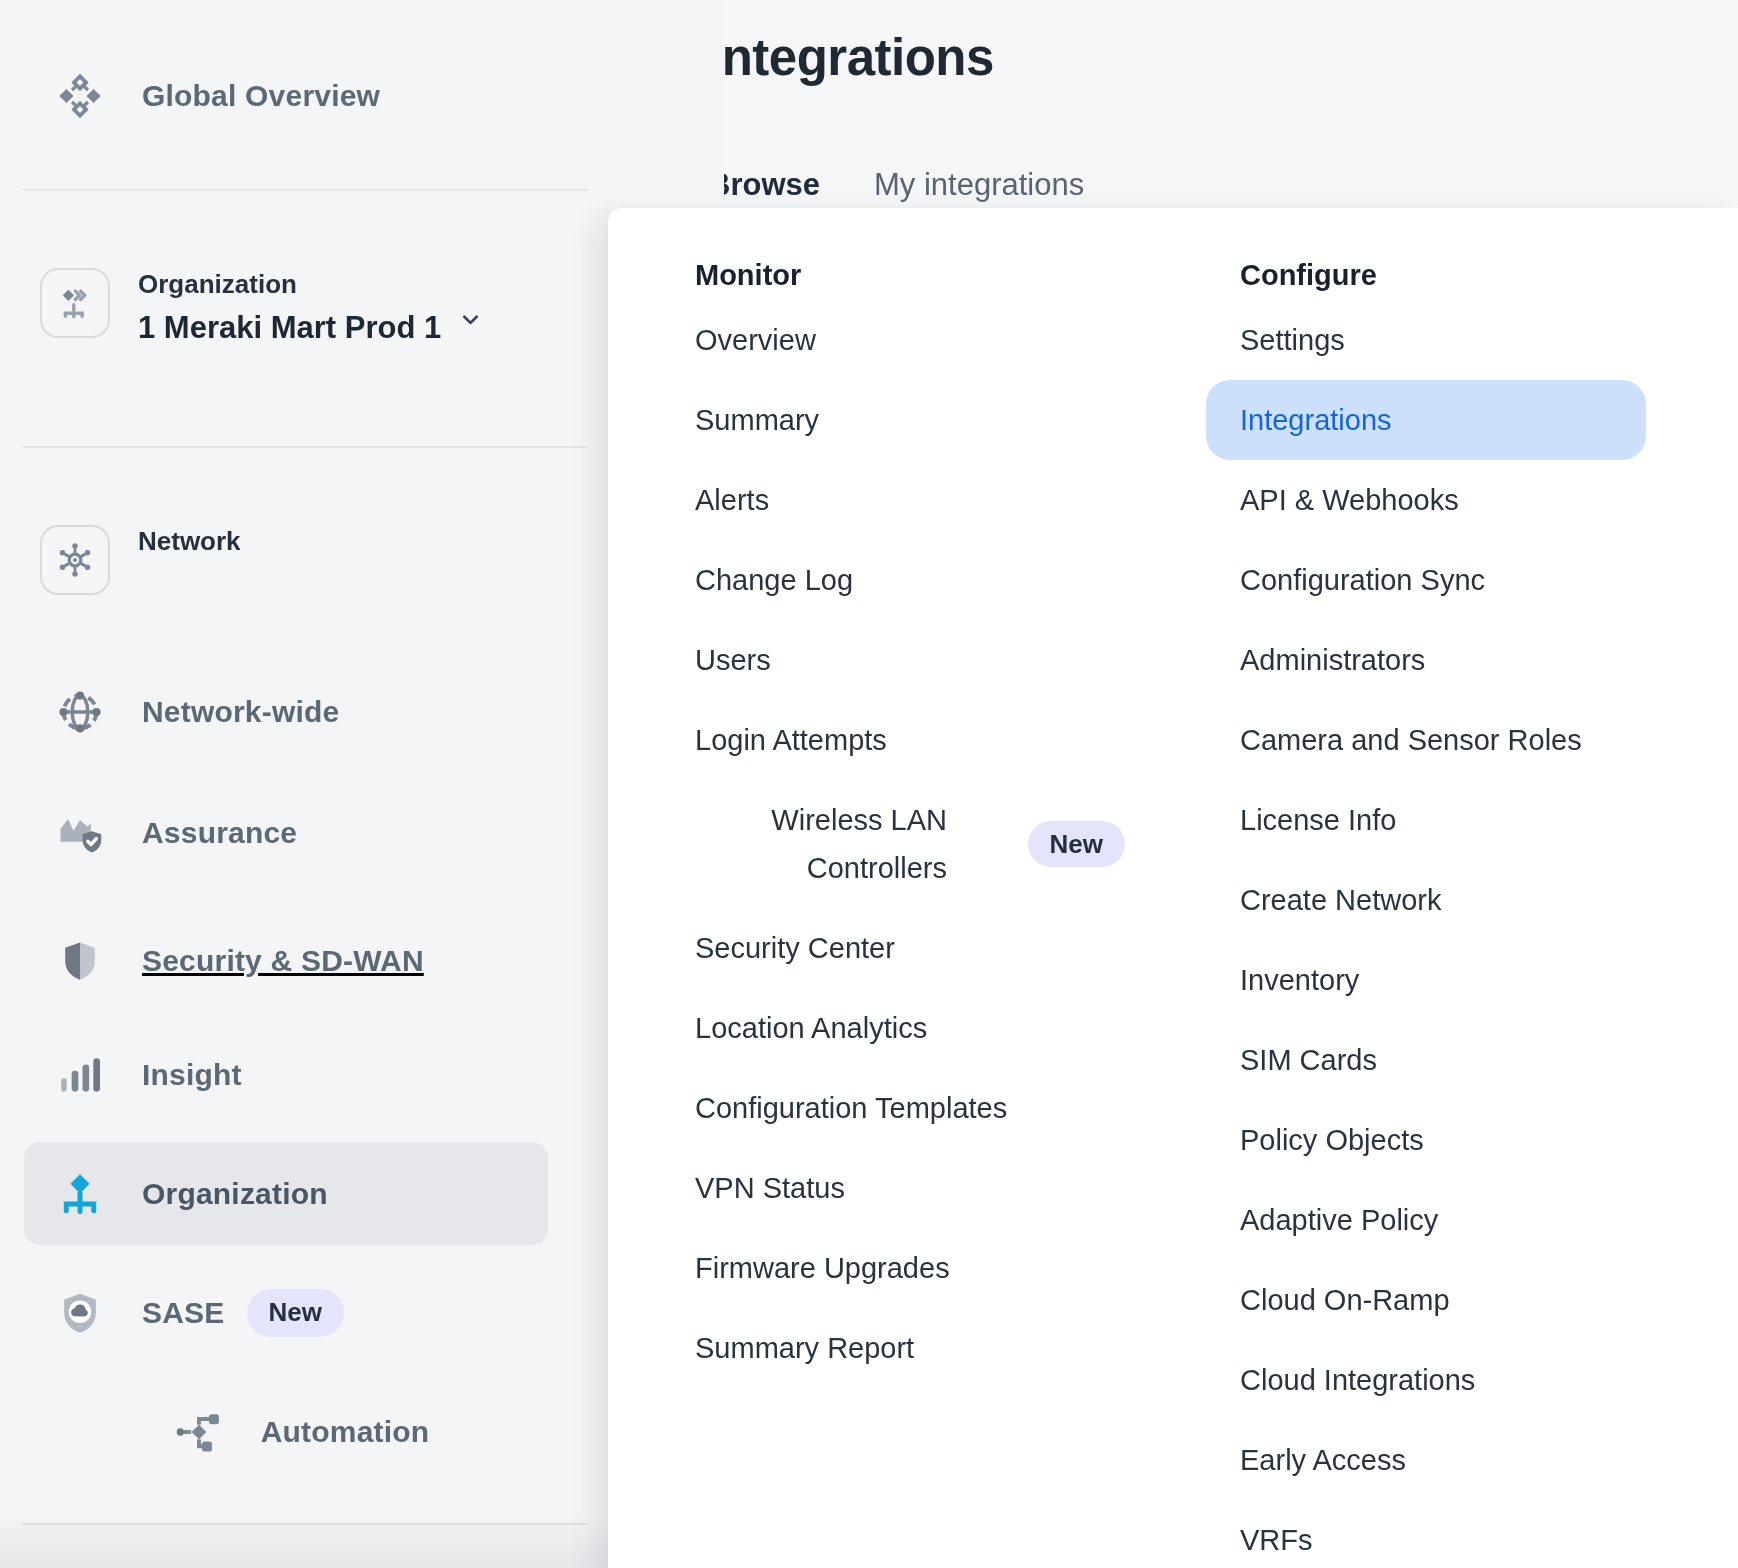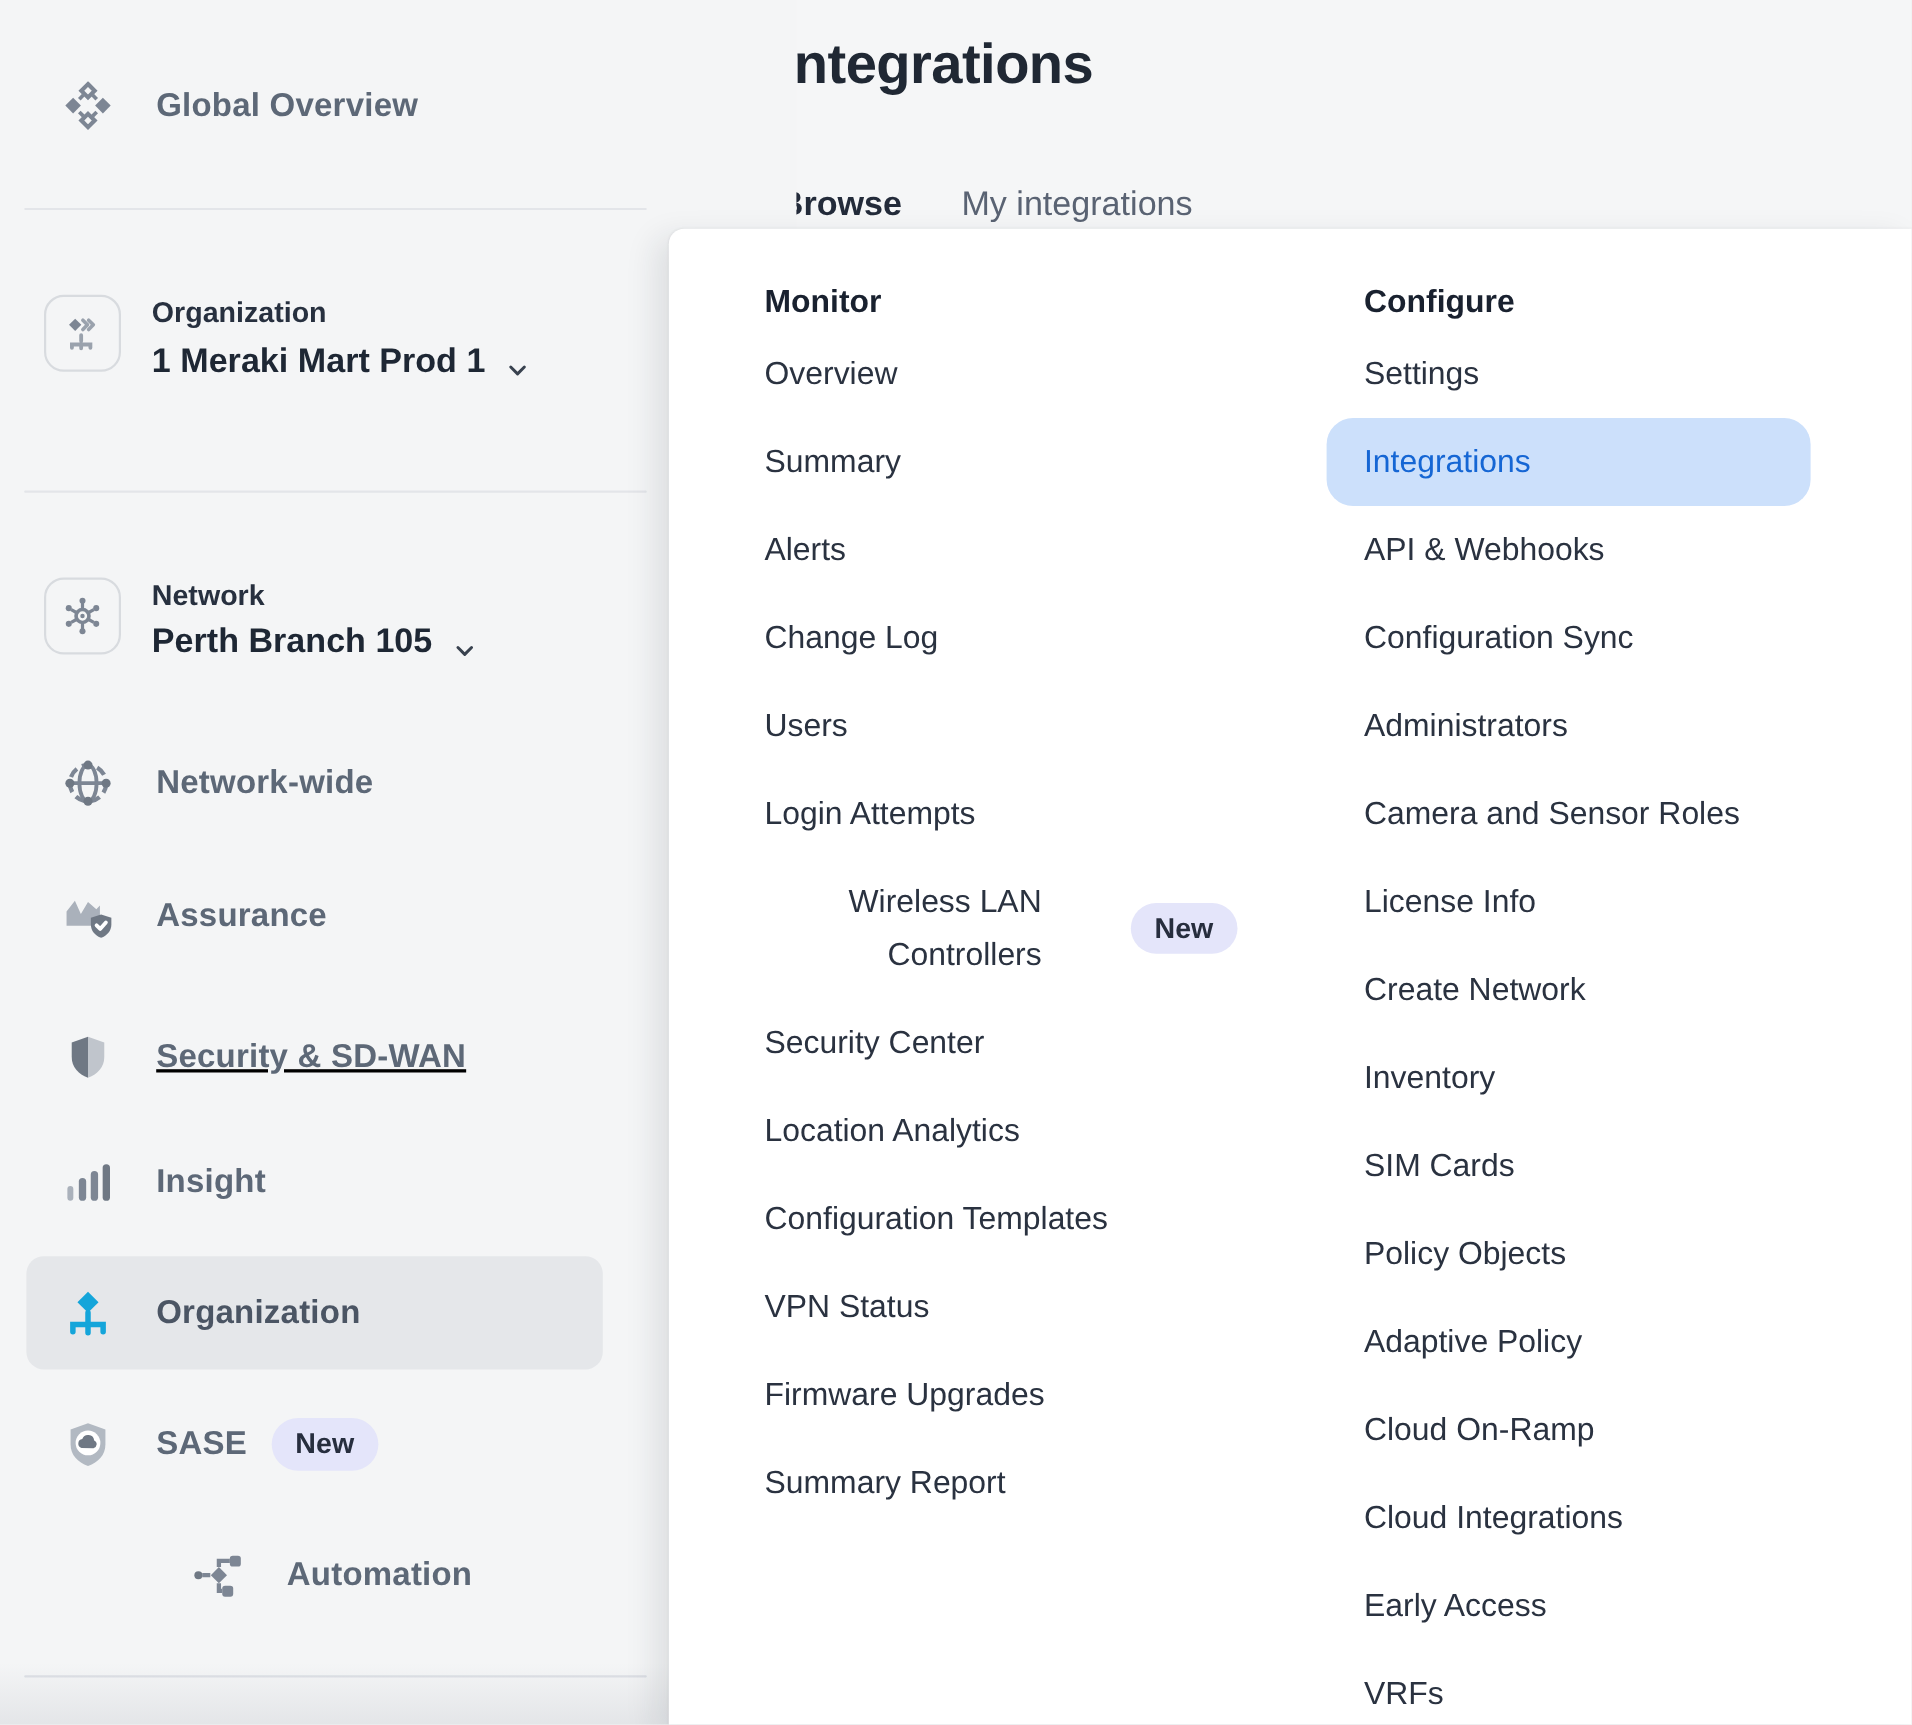--- a/index.html
+++ b/index.html
@@ -15,21 +15,21 @@
   .side-row .lbl{margin-left:34px;font-size:30px;font-weight:600;color:#5d6877;letter-spacing:.2px;}
   .side-row.active{background:#e5e7ea;}
   .side-row.active .lbl{color:#4b5564;}
   .pill-badge{display:inline-flex;align-items:center;height:48px;padding:0 22px;margin-left:22px;
               border-radius:24px;font-size:26px;font-weight:700;}
   .selector{position:absolute;left:40px;display:flex;cursor:pointer;}
   .sel-box{width:70px;height:70px;border:2px solid #d8dbdf;border-radius:18px;box-sizing:border-box;
            display:flex;align-items:center;justify-content:center;flex:none;background:transparent;}
   .sel-text{margin-left:28px;}
   .sel-kicker{font-size:26px;font-weight:700;color:#27303f;line-height:32px;}
-  .sel-value{display:flex;align-items:flex-end;gap:16px;font-size:31px;font-weight:700;color:#1e2734;line-height:44px;}
+  .sel-value{display:flex;align-items:flex-start;gap:16px;font-size:31px;font-weight:700;color:#1e2734;line-height:44px;}
   
   #page-title{position:absolute;left:708px;top:28px;font-size:51px;font-weight:700;color:#202834;letter-spacing:-.5px;}
   #tabs{position:absolute;left:708px;top:162px;display:flex;gap:54px;line-height:46px;font-size:31px;}
   .tab{color:#5a6373;font-weight:500;cursor:pointer;}
   .tab.active{color:#232b3a;font-weight:700;}
   
   #flyout{position:absolute;left:608px;top:208px;right:0;bottom:0;background:#ffffff;
           border-top-left-radius:14px;
           box-shadow:-12px 8px 28px rgba(28,36,50,.10),0 0 2px rgba(28,36,50,.06);}
   .menu-col{position:absolute;top:43px;}
@@ -102,26 +102,20 @@
           <circle cx="12" cy="4.4" r="1.5" fill="#7d8694"></circle>
             <circle cx="12" cy="19.6" r="1.5" fill="#7d8694"></circle>
           <circle cx="5.2" cy="8.1" r="1.5" fill="#7d8694"></circle>
             <circle cx="18.8" cy="15.9" r="1.5" fill="#7d8694"></circle>
           <circle cx="5.2" cy="15.9" r="1.5" fill="#7d8694"></circle>
             <circle cx="18.8" cy="8.1" r="1.5" fill="#7d8694"></circle>
         </svg>
       </span>
       <span class="sel-text">
         <span class="sel-kicker">Network</span>
-        <span class="sel-value" style="margin-top:4px">
-          <span>Perth Branch 105</span>
-          <svg width="27" height="27" viewBox="0 0 24 24" fill="none">
-            <path d="M6.5 9.5 L12 15 L17.5 9.5" stroke="#39424f" stroke-width="2.4" stroke-linecap="round" stroke-linejoin="round"></path>
-          </svg>
-        </span>
       </span>
     </div>
 
     <div id="sidebar-items">
         <div class="side-row" style="top: 660px;">
           <span class="icn">
             <svg width="52" height="52" viewBox="0 0 24 24" fill="none">
    <circle cx="12" cy="12" r="7.6" stroke="#7d8694" stroke-width="1.8" stroke-dasharray="4.2 2.4"></circle>
    <ellipse cx="12" cy="12" rx="3.6" ry="7.6" stroke="#7d8694" stroke-width="1.6"></ellipse>
    <path d="M4.4 12 H19.6" stroke="#7d8694" stroke-width="1.6"></path>

